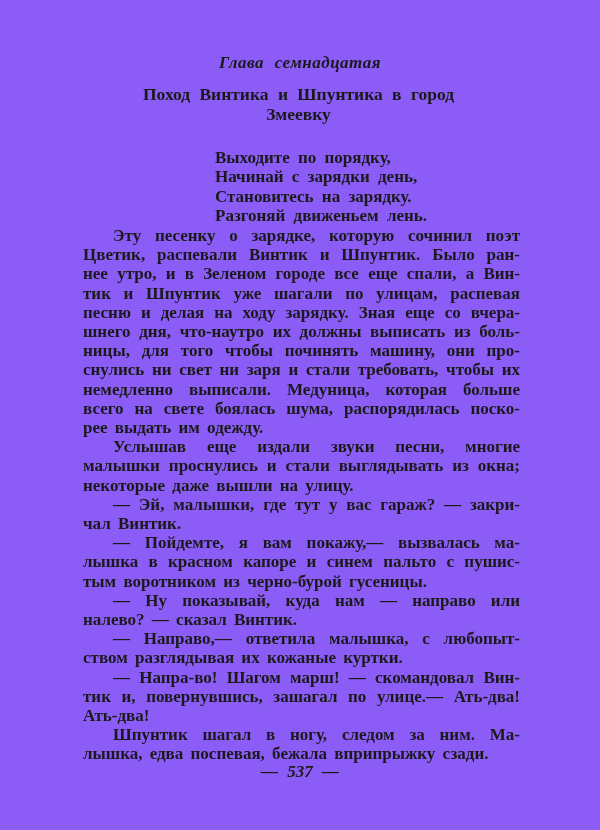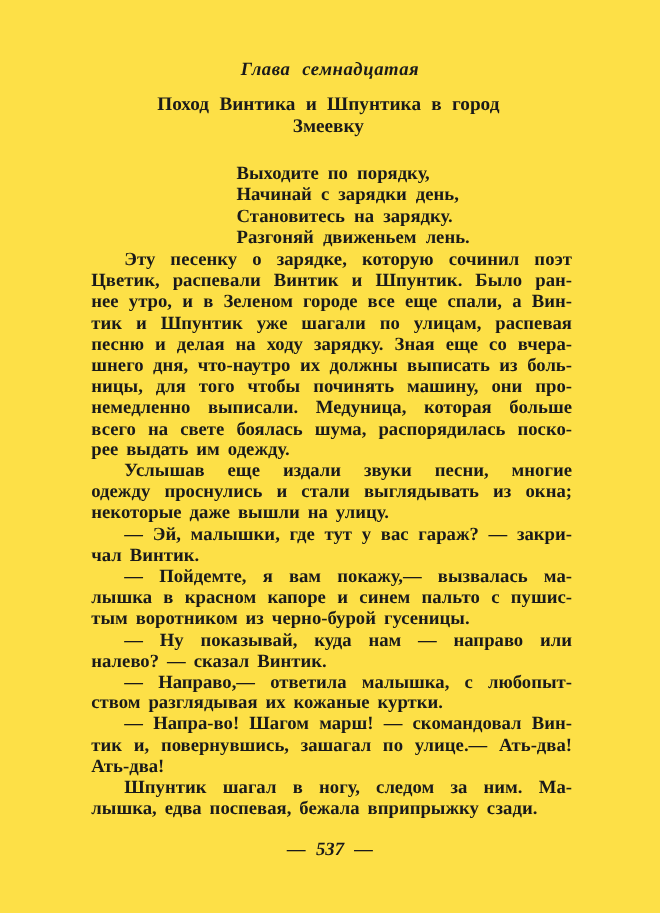--- a/index.html
+++ b/index.html
@@ -81,21 +81,21 @@
     text-align: center;
     font-style: italic;
     font-weight: bold;
     font-size: 17px;
     word-spacing: 5px;
   }
 </style>
 </head>
 <body style="background: rgb(253, 253, 251);">
 
-<div class="page" style="background: #fde047; color: rgb(26, 26, 26);">
+<div class="page" style="background: #8b5cf6; color: rgb(26, 26, 26);">
 
   <div class="chapter">Глава семнадцатая</div>
 
   <div class="title">
       <div>Поход Винтика и Шпунтика в город</div>
       <div>Змеевку</div>
     </div>
 
   <div class="poem">
       <div>Выходите по порядку,</div>
@@ -106,27 +106,28 @@
 
   <div class="body-text">
       <div class="para">
         <div class="line first">Эту песенку о зарядке, которую сочинил поэт</div>
         <div class="line">Цветик, распевали Винтик и Шпунтик. Было ран-</div>
         <div class="line">нее утро, и в Зеленом городе все еще спали, а Вин-</div>
         <div class="line">тик и Шпунтик уже шагали по улицам, распевая</div>
         <div class="line">песню и делая на ходу зарядку. Зная еще со вчера-</div>
         <div class="line">шнего дня, что-наутро их должны выписать из боль-</div>
         <div class="line">ницы, для того чтобы починять машину, они про-</div>
+        <div class="line">снулись ни свет ни заря и стали требовать, чтобы их</div>
         <div class="line">немедленно выписали. Медуница, которая больше</div>
         <div class="line">всего на свете боялась шума, распорядилась поско-</div>
         <div class="line last">рее выдать им одежду.</div>
       </div>
       <div class="para">
         <div class="line first">Услышав еще издали звуки песни, многие</div>
-        <div class="line">одежду проснулись и стали выглядывать из окна;</div>
+        <div class="line">малышки проснулись и стали выглядывать из окна;</div>
         <div class="line last">некоторые даже вышли на улицу.</div>
       </div>
       <div class="para">
         <div class="line first">— Эй, малышки, где тут у вас гараж? — закри-</div>
         <div class="line last">чал Винтик.</div>
       </div>
       <div class="para">
         <div class="line first">— Пойдемте, я вам покажу,— вызвалась ма-</div>
         <div class="line">лышка в красном капоре и синем пальто с пушис-</div>
         <div class="line last">тым воротником из черно-бурой гусеницы.</div>

